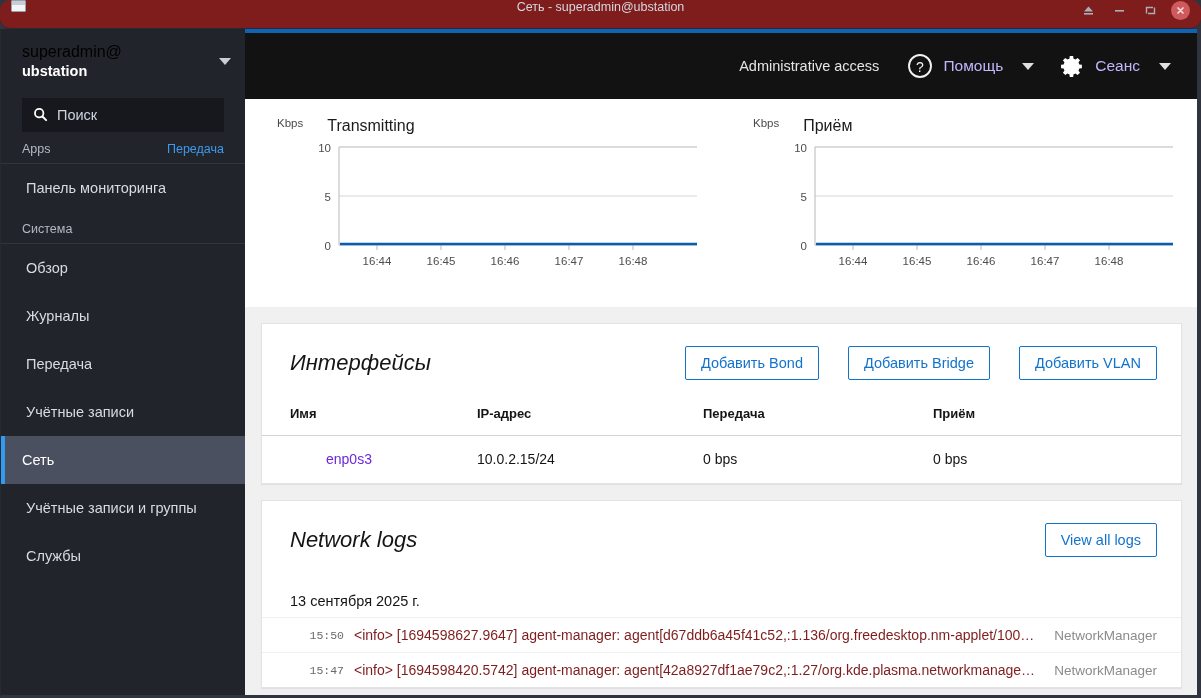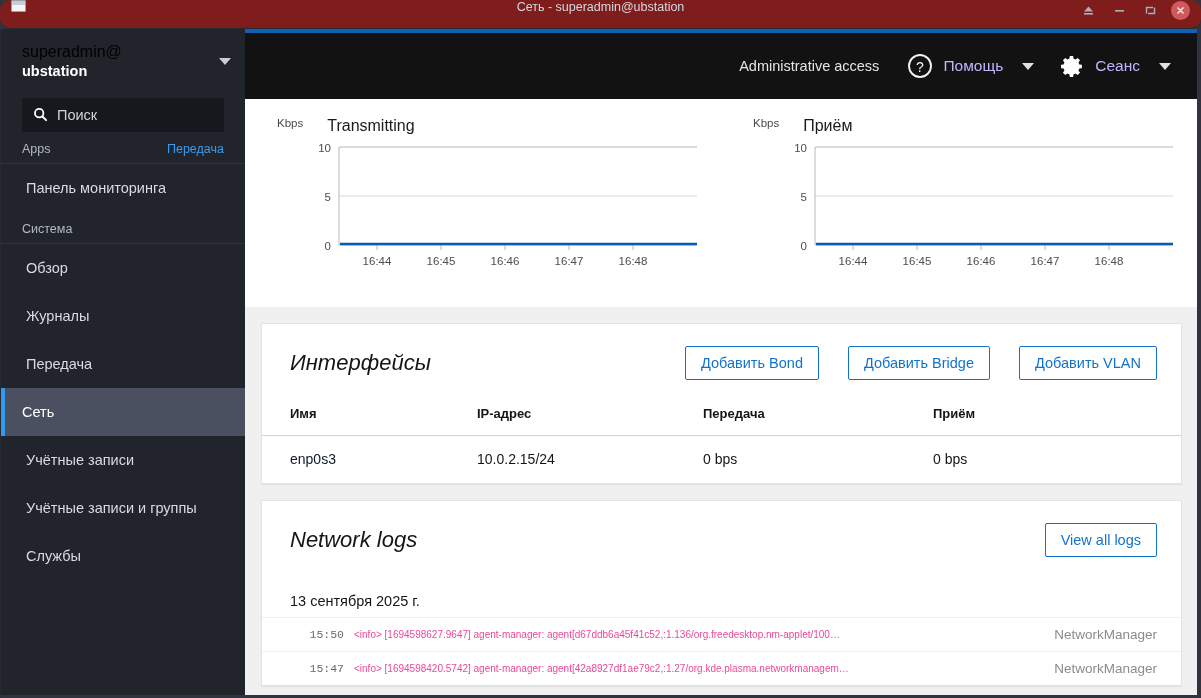--- a/index.html
+++ b/index.html
@@ -253,21 +253,21 @@
     font-size: 14px;
     color: #151515;
     padding: 15px 0 16px 0;
     border-bottom: 1px solid #ededed;
   }
   table.iface tr:last-child td { border-bottom: none; }
   .c1 { width: 215px; padding-left: 28px !important; }
   .c2 { width: 226px; }
   .c3 { width: 230px; }
   .c4 { }
-  .iface-link { color: #0f172a; text-decoration: none; cursor: pointer; }
+  .iface-link { color: #6d28d9; text-decoration: none; cursor: pointer; margin-left: 36px; }
 
   .log-date {
     font-size: 14.5px;
     color: #151515;
     padding: 16px 28px 8px 28px;
   }
   .log-row {
     display: flex; align-items: center;
     padding: 9px 24px 9px 28px;
     border-top: 1px solid #f0f0f0;
@@ -277,22 +277,22 @@
     font-family: "Liberation Mono", monospace;
     font-size: 11.5px;
     color: #6a6a6a;
     width: 64px;
     flex: 0 0 64px;
     text-align: right;
     padding-right: 10px;
   }
   .log-msg {
     flex: 1;
-    font-size: 10px;
-    color: #ec4899;
+    font-size: 14px;
+    color: #7f1d1d;
     white-space: nowrap;
     overflow: hidden;
     text-overflow: ellipsis;
     min-width: 0;
   }
   .log-src {
     font-size: 13.5px;
     color: #8b8b8b;
     margin-left: 16px;
     white-space: nowrap;
@@ -363,22 +363,22 @@
         <div class="nav-item">Панель мониторинга</div>
       </div>
 
       <div class="nav-group">
         <div class="nav-header">
           <span class="nav-header-label">Система</span>
         </div>
         <div class="nav-item">Обзор</div>
         <div class="nav-item">Журналы</div>
         <div class="nav-item">Передача</div>
+        <div class="nav-item">Учётные записи</div>
         <div class="nav-item active">Сеть</div>
-        <div class="nav-item">Учётные записи</div>
         <div class="nav-item">Учётные записи и группы</div>
         <div class="nav-item">Службы</div>
       </div>
     </div>
 
     <div class="content">
 
       <div class="loadbar"></div>
 
       <div class="topbar">

